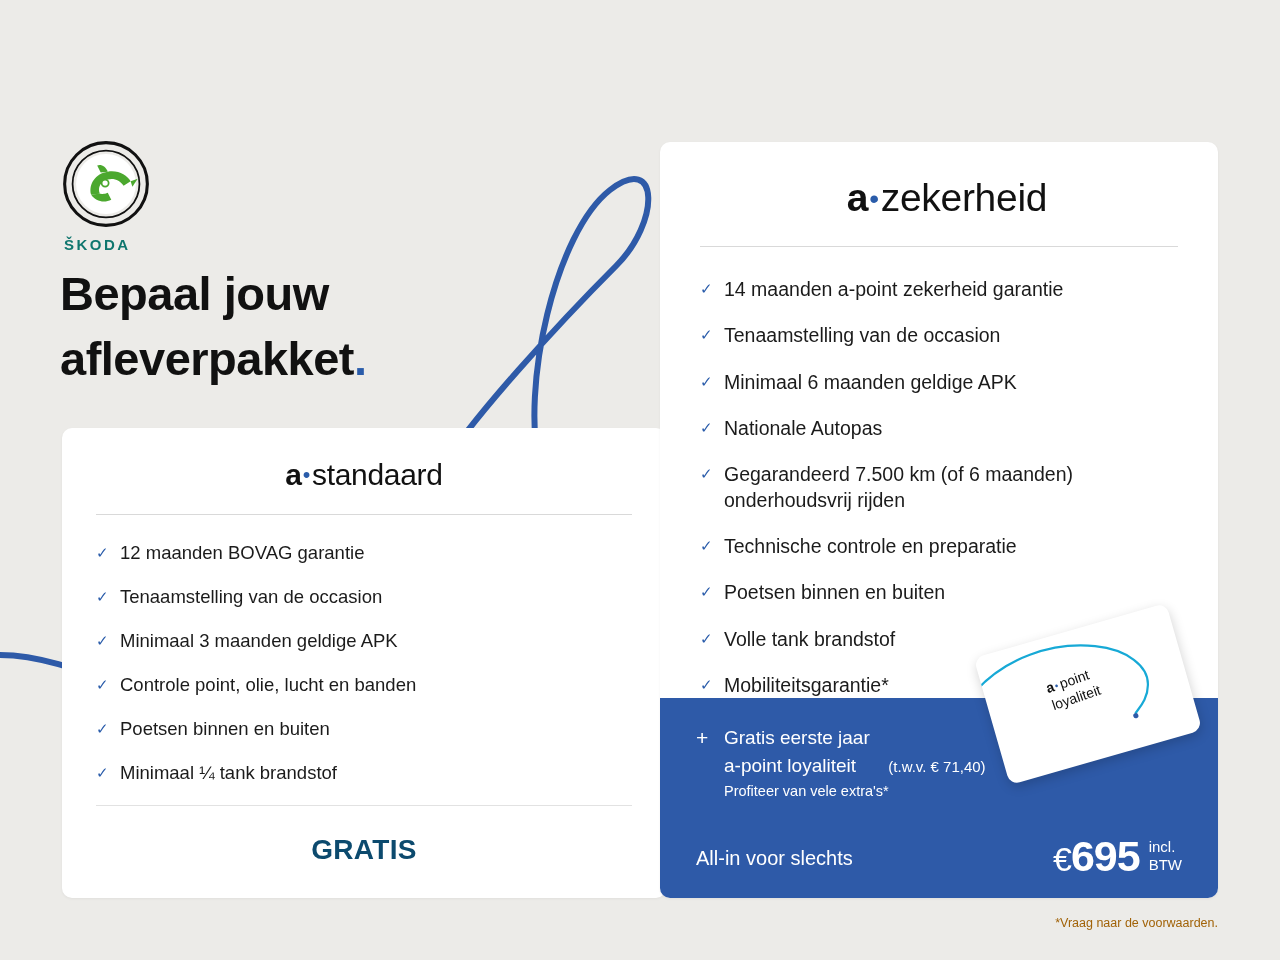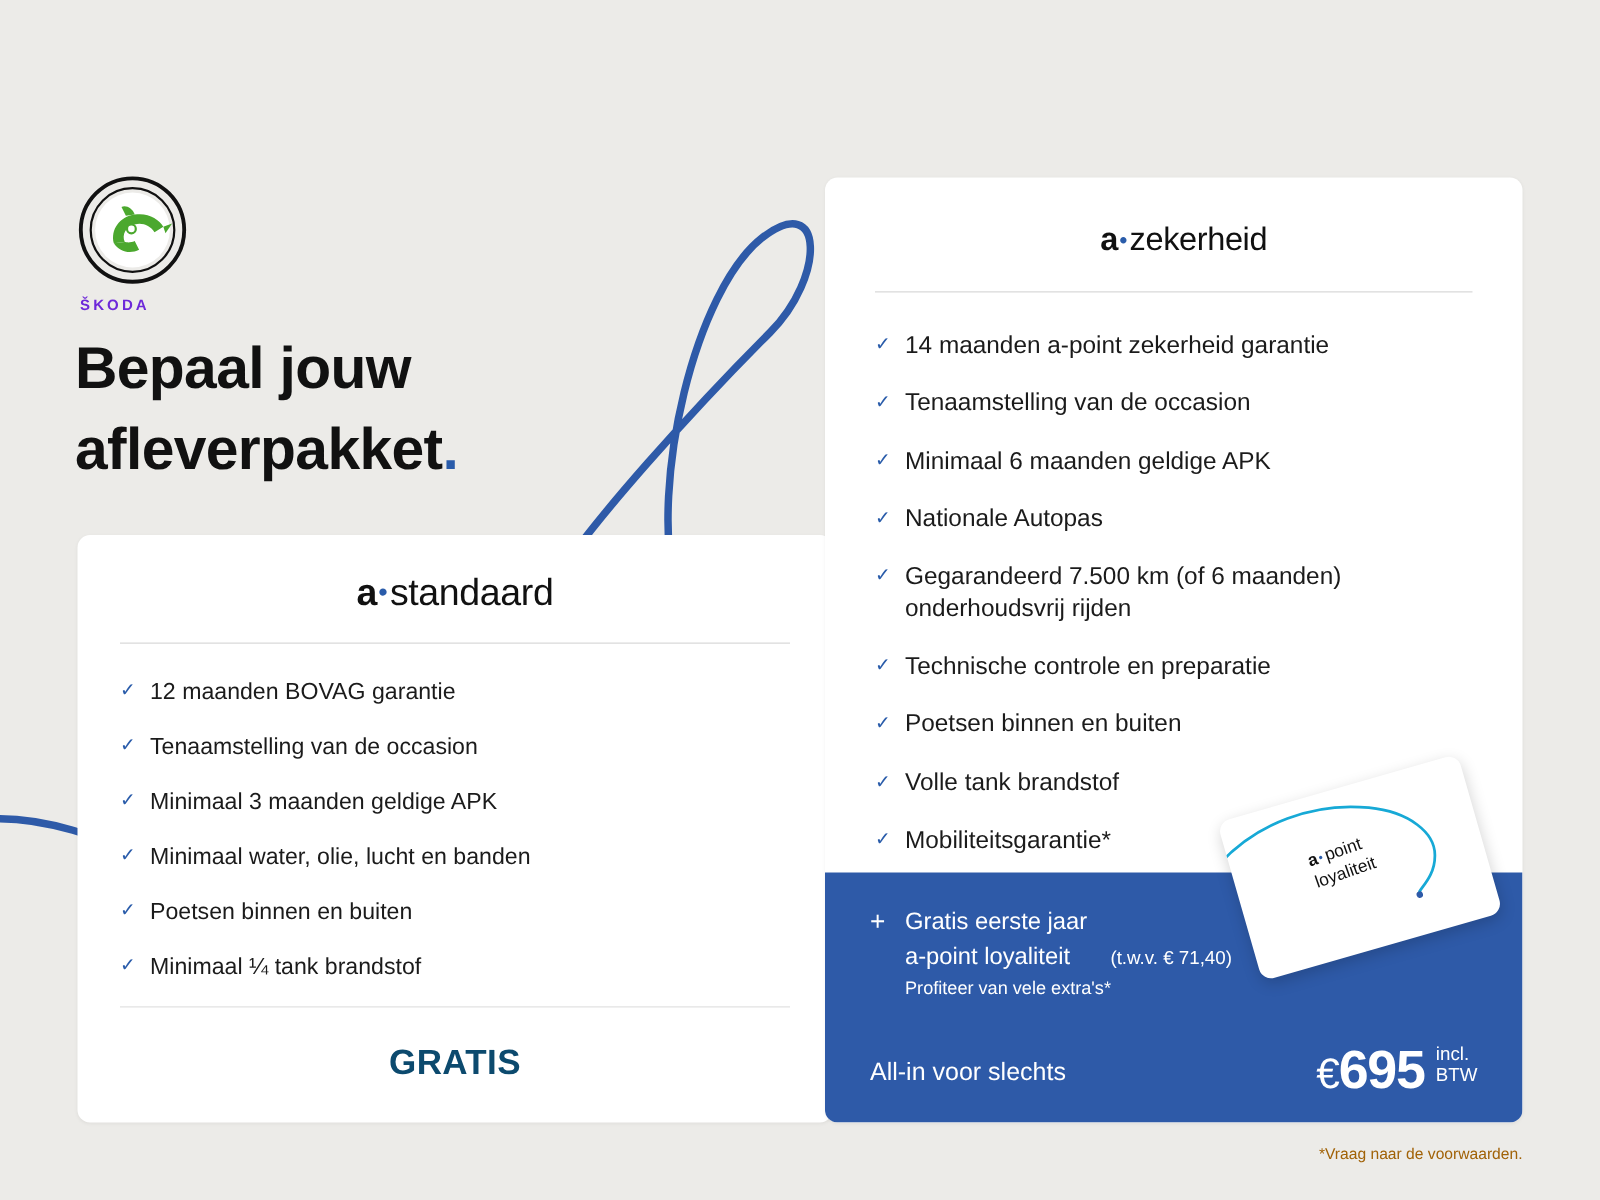--- a/index.html
+++ b/index.html
@@ -24,24 +24,24 @@
   }
 
   
   .brand {
     position: absolute;
     left: 62px; top: 140px;
     width: 420px;
   }
   .skoda-logo { width: 88px; }
   .skoda-word {
-    font-size: 12px;
+    font-size: 15px;
     font-weight: bold;
     letter-spacing: 2.5px;
-    color: #6d28d9;
+    color: #0f766e;
     margin-top: 4px;
     margin-left: 2px;
   }
   .headline {
     position: absolute;
     left: 60px; top: 262px;
     font-size: 47px;
     line-height: 1.38;
     font-weight: bold;
     color: #111;
@@ -73,21 +73,21 @@
   .card-title {
     text-align: center;
     font-size: 30px;
     color: #111;
     padding-top: 30px;
     font-weight: normal;
     letter-spacing: -0.3px;
   }
   #card-zekerheid .card-title {
     padding-top: 34px;
-    font-size: 26px;
+    font-size: 39px;
     padding-left: 16px;
   }
   .logo-a {
     font-weight: bold;
     color: #111;
   }
   .logo-dot {
     color: #2a5caa;
     font-size: 0.72em;
     position: relative;
@@ -176,21 +176,21 @@
     justify-content: space-between;
     margin-top: 36px;
     padding-right: 4px;
   }
   .allin {
     font-size: 20px;
     padding-bottom: 8px;
   }
   .price-group {
     display: flex;
-    align-items: flex-start;
+    align-items: center;
   }
   .price {
     font-size: 43px;
     font-weight: bold;
     letter-spacing: -1px;
     line-height: 1;
   }
   .price .euro { font-weight: normal; font-size: 34px; }
   .vat {
     font-size: 15px;
@@ -275,21 +275,21 @@
       <li>
           <span class="check">✓</span>
           <span class="feat-text">Tenaamstelling van de occasion</span>
         </li>
       <li>
           <span class="check">✓</span>
           <span class="feat-text">Minimaal 3 maanden geldige APK</span>
         </li>
       <li>
           <span class="check">✓</span>
-          <span class="feat-text">Minimaal water, olie, lucht en banden</span>
+          <span class="feat-text">Controle point, olie, lucht en banden</span>
         </li>
       <li>
           <span class="check">✓</span>
           <span class="feat-text">Poetsen binnen en buiten</span>
         </li>
       <li>
           <span class="check">✓</span>
           <span class="feat-text">Minimaal ¼ tank brandstof</span>
         </li>
     </ul>

